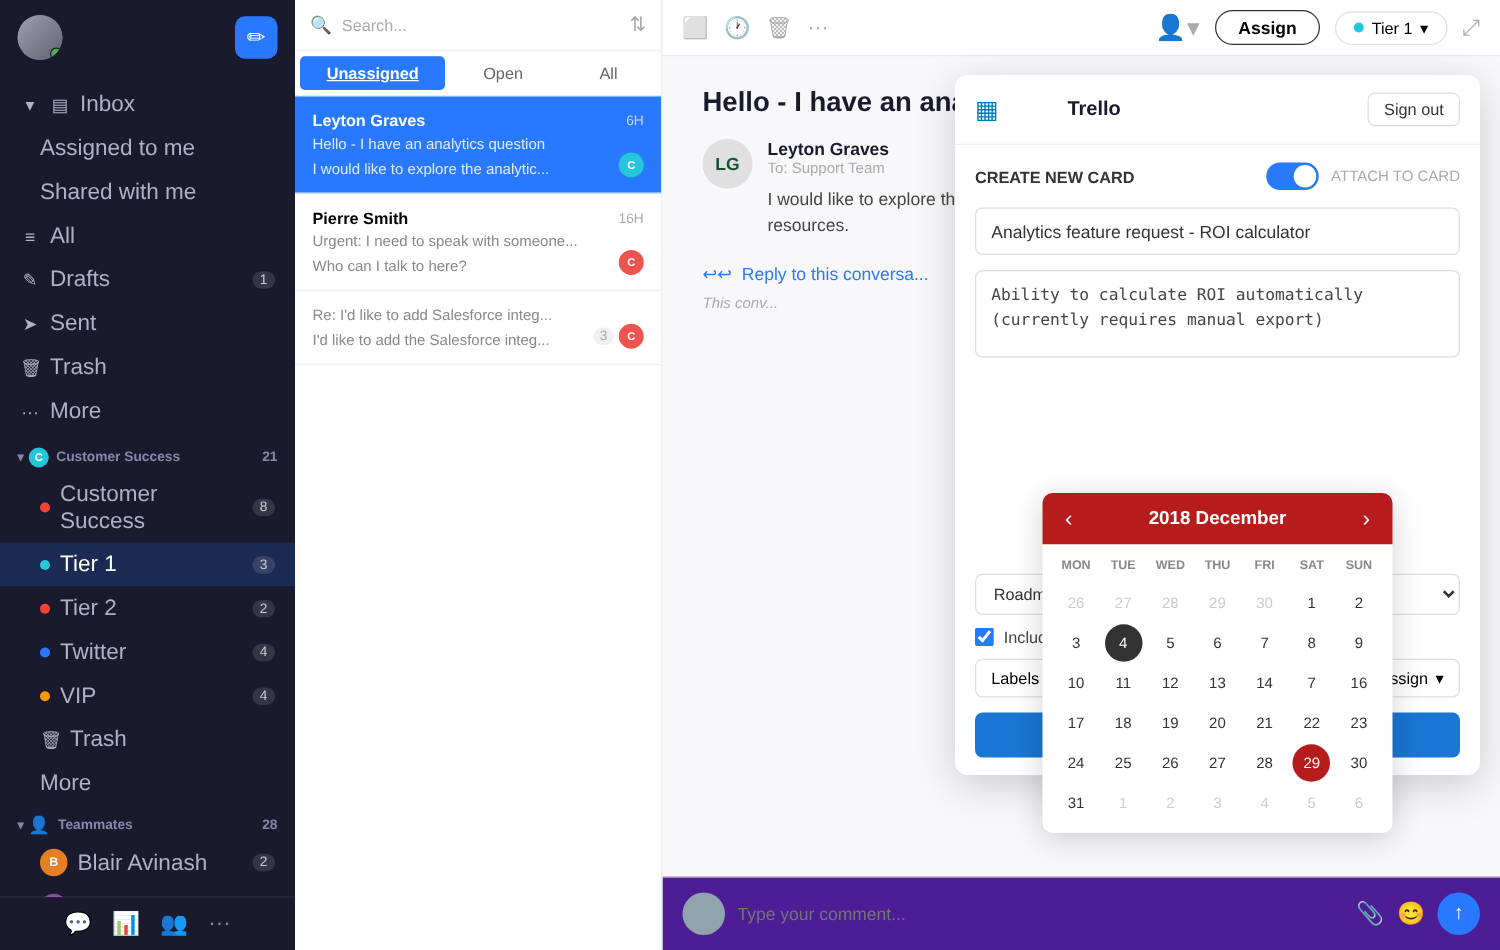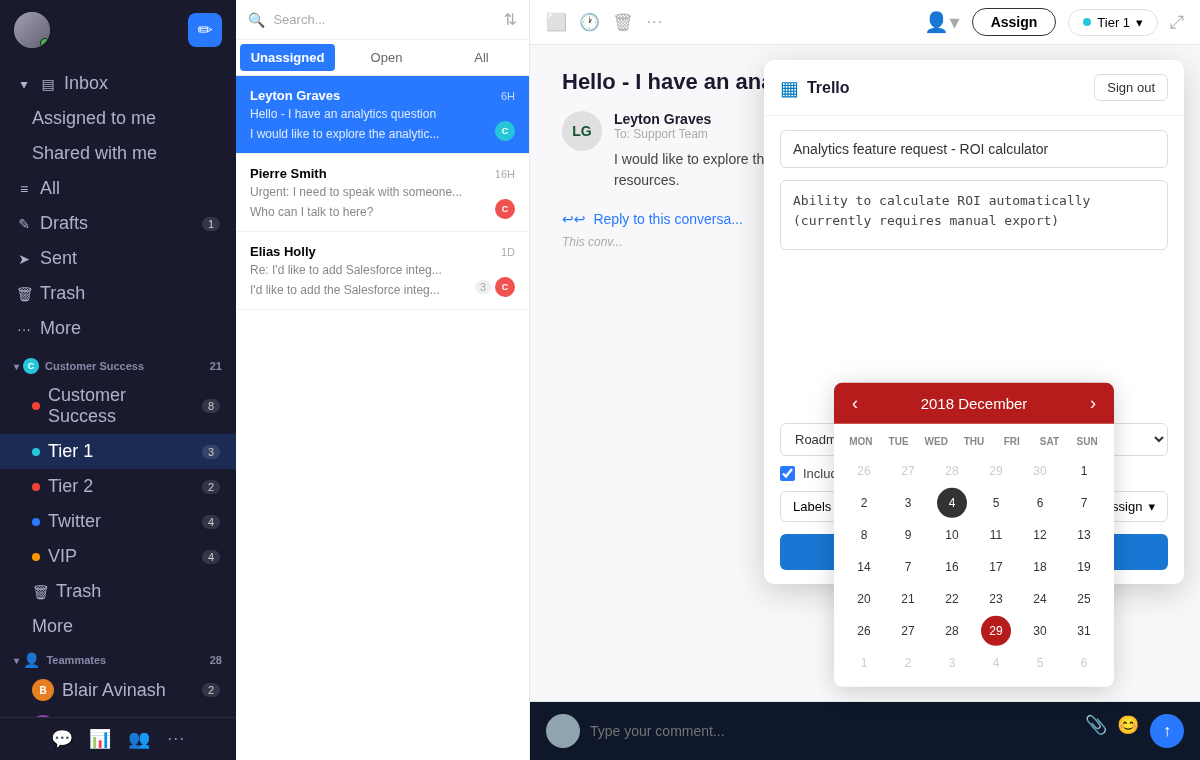--- a/index.html
+++ b/index.html
@@ -40,21 +40,21 @@
     
     .conv-list { width: 294px; background: #fff; border-right: 1px solid #e8e8e8; display: flex; flex-direction: column; height: 760px; flex-shrink: 0; }
     .conv-search { padding: 10px 12px; border-bottom: 1px solid #f0f0f0; display: flex; align-items: center; gap: 8px; }
     .search-input { flex: 1; border: none; outline: none; font-size: 13px; color: #333; background: transparent; }
     .search-input::placeholder { color: #aaa; }
     .search-icon { color: #aaa; font-size: 14px; }
     .filter-icon { color: #aaa; font-size: 16px; cursor: pointer; }
 
     .conv-tabs { display: flex; border-bottom: 1px solid #e8e8e8; }
     .conv-tab { flex: 1; text-align: center; padding: 10px 0; font-size: 13px; cursor: pointer; color: #666; }
-    .conv-tab.active { background: #2979ff; color: white; font-weight: 600; border-radius: 4px; margin: 4px; padding: 6px 0; }
+    .conv-tab.active { background: #2979ff; color: white; font-weight: 600; border-radius: 4px; margin: 4px; padding: 6px 16px; text-decoration: underline; }
 
     .conv-items { flex: 1; overflow-y: auto; }
     .conv-item { padding: 12px 14px; border-bottom: 1px solid #f0f0f0; cursor: pointer; }
     .conv-item.selected { background: #2979ff; color: white; }
     .conv-item-header { display: flex; justify-content: space-between; align-items: center; margin-bottom: 4px; }
     .conv-name { font-weight: 600; font-size: 13px; }
     .conv-time { font-size: 11px; color: #aaa; text-align: center; }
     .conv-item.selected .conv-time { color: rgba(255,255,255,0.7); }
     .conv-item.selected .conv-preview { color: rgba(255,255,255,0.85); }
     .conv-item.selected .conv-name { color: white; }
@@ -79,49 +79,49 @@
     .title-action-icon { color: #aaa; font-size: 18px; cursor: pointer; }
 
     .message-block { display: flex; gap: 12px; margin-bottom: 16px; }
     .msg-avatar { width: 40px; height: 40px; border-radius: 50%; background: #e0e0e0; display: flex; align-items: center; justify-content: center; font-weight: 700; color: #14532d; font-size: 14px; flex-shrink: 0; }
     .msg-body { flex: 1; }
     .msg-sender { font-weight: 700; color: #1a1a2e; font-size: 14px; }
     .msg-to { font-size: 12px; color: #aaa; }
     .msg-text { font-size: 14px; color: #444; margin-top: 8px; line-height: 1.5; }
     .reply-bar { display: flex; align-items: center; gap: 8px; margin-top: 20px; color: #2979ff; font-size: 14px; cursor: pointer; font-weight: 500; }
 
-    .main-footer { padding: 12px 16px; border-top: 1px solid #e8e8e8; background: #0f172a; display: flex; gap: 10px; }
+    .main-footer { padding: 12px 16px; border-top: 1px solid #e8e8e8; background: #4c1d95; display: flex; align-items: center; gap: 10px; }
     .comment-avatar { width: 34px; height: 34px; border-radius: 50%; background: #90a4ae; flex-shrink: 0; }
     .comment-input { flex: 1; border: none; outline: none; font-size: 14px; color: #888; background: transparent; }
     .footer-icon { color: #aaa; font-size: 18px; cursor: pointer; }
     .send-btn { width: 34px; height: 34px; background: #2979ff; border-radius: 50%; display: flex; align-items: center; justify-content: center; cursor: pointer; color: white; font-size: 16px; }
 
     
     .trello-panel { position: absolute; right: 16px; top: 60px; width: 420px; background: white; border-radius: 10px; box-shadow: 0 8px 32px rgba(0,0,0,0.18); z-index: 100; overflow: visible; }
     .trello-header { display: flex; align-items: center; padding: 14px 16px; border-bottom: 1px solid #f0f0f0; }
     .trello-logo { color: #0079bf; font-size: 20px; margin-right: 8px; }
-    .trello-title { font-weight: 700; font-size: 16px; color: #1a1a2e; flex: 1; }
+    .trello-title { font-weight: 700; font-size: 16px; color: #1a1a2e; flex: 1; margin-left: 47px; }
     .signout-btn { border: 1.5px solid #ddd; border-radius: 6px; padding: 5px 12px; font-size: 13px; cursor: pointer; background: white; color: #333; }
     .trello-body { padding: 14px 16px; }
     .toggle-row { display: flex; align-items: center; margin-bottom: 14px; }
     .toggle-label { font-size: 13px; font-weight: 600; color: #333; flex: 1; }
     .toggle-switch { position: relative; width: 42px; height: 22px; cursor: pointer; }
     .toggle-track { width: 42px; height: 22px; background: #2979ff; border-radius: 11px; }
     .toggle-thumb { position: absolute; top: 2px; right: 2px; width: 18px; height: 18px; background: white; border-radius: 50%; }
     .attach-label { font-size: 12px; color: #aaa; margin-left: auto; padding-left: 10px; cursor: pointer; }
     .card-title-input { width: 100%; border: 1.5px solid #ddd; border-radius: 6px; padding: 10px 12px; font-size: 14px; outline: none; margin-bottom: 12px; color: #333; }
     .card-desc { width: 100%; border: 1.5px solid #ddd; border-radius: 6px; padding: 10px 12px; font-size: 13px; outline: none; color: #444; min-height: 70px; line-height: 1.5; resize: none; }
     .calendar-container { position: absolute; left: 50%; top: 50%; transform: translate(-50%, 20%); z-index: 200; background: white; border-radius: 8px; box-shadow: 0 4px 24px rgba(0,0,0,0.18); width: 280px; }
     .cal-header { background: #b71c1c; color: white; display: flex; align-items: center; justify-content: space-between; padding: 10px 14px; border-radius: 8px 8px 0 0; }
     .cal-nav { background: none; border: none; color: white; font-size: 18px; cursor: pointer; padding: 0 4px; }
-    .cal-month { font-weight: 400; font-size: 15px; }
+    .cal-month { font-weight: 700; font-size: 15px; }
     .cal-grid { padding: 8px; }
     .cal-days-header { display: grid; grid-template-columns: repeat(7, 1fr); text-align: center; margin-bottom: 4px; }
     .cal-day-name { font-size: 10px; font-weight: 700; color: #888; padding: 4px 0; }
-    .cal-days { display: grid; grid-template-columns: repeat(6, 1fr); text-align: left; }
+    .cal-days { display: grid; grid-template-columns: repeat(7, 1fr); text-align: left; }
     .cal-day { padding: 5px 2px; font-size: 12px; cursor: pointer; border-radius: 50%; width: 30px; height: 30px; display: flex; align-items: center; justify-content: center; margin: 1px auto; color: #333; }
     .cal-day.today { background: #333; color: white; border-radius: 50%; }
     .cal-day.selected { background: #b71c1c; color: white; border-radius: 50%; }
     .cal-day.muted { color: #ccc; }
     .list-select { border: 1.5px solid #ddd; border-radius: 6px; padding: 7px 10px; font-size: 13px; flex: 1; color: #333; background: white; outline: none; cursor: pointer; }
     .include-row { display: flex; align-items: center; gap: 8px; margin-top: 10px; margin-bottom: 10px; }
     .include-checkbox { width: 15px; height: 15px; accent-color: #2979ff; cursor: pointer; }
     .include-label { font-size: 13px; color: #444; }
     .bottom-actions { display: flex; justify-content: space-between; align-items: center; padding: 0 0 4px; }
     .labels-btn { border: 1.5px solid #ddd; border-radius: 6px; padding: 7px 12px; font-size: 13px; cursor: pointer; background: white; display: flex; align-items: center; gap: 6px; }
@@ -274,24 +274,20 @@
         <span class="conv-time">16H</span>
       </div>
       <div class="conv-preview">Urgent: I need to speak with someone...</div>
       <div class="conv-item-row2">
         <div class="conv-preview">Who can I talk to here?</div>
         <div class="avatar-small red">C</div>
       </div>
     </div>
 
     <div class="conv-item">
-      <div class="conv-item-header">
-        <span class="conv-name">Elias Holly</span>
-        <span class="conv-time">1D</span>
-      </div>
       <div class="conv-preview">Re: I'd like to add Salesforce integ...</div>
       <div class="conv-item-row2">
         <div class="conv-preview">I'd like to add the Salesforce integ...</div>
         <div style="display:flex;align-items:center;gap:4px;">
           <span style="font-size:11px;color:#aaa;background:#f0f0f0;border-radius:8px;padding:1px 5px;">3</span>
           <div class="avatar-small red">C</div>
         </div>
       </div>
     </div>
   </div>
@@ -351,20 +347,28 @@
     <div class="send-btn">↑</div>
   </div>
 
   <div class="trello-panel">
     <div class="trello-header">
       <span class="trello-logo">▦</span>
       <span class="trello-title">Trello</span>
       <button class="signout-btn">Sign out</button>
     </div>
     <div class="trello-body">
+      <div class="toggle-row">
+        <span class="toggle-label">CREATE NEW CARD</span>
+        <div class="toggle-switch">
+          <div class="toggle-track"></div>
+          <div class="toggle-thumb"></div>
+        </div>
+        <span class="attach-label">ATTACH TO CARD</span>
+      </div>
       <input class="card-title-input" type="text" value="Analytics feature request - ROI calculator" style="">
       <textarea class="card-desc" style="">Ability to calculate ROI automatically (currently requires manual export)</textarea>
 
       
       <div class="calendar-container">
         <div class="cal-header">
           <button class="cal-nav">‹</button>
           <span class="cal-month">2018 December</span>
           <button class="cal-nav">›</button>
         </div>

